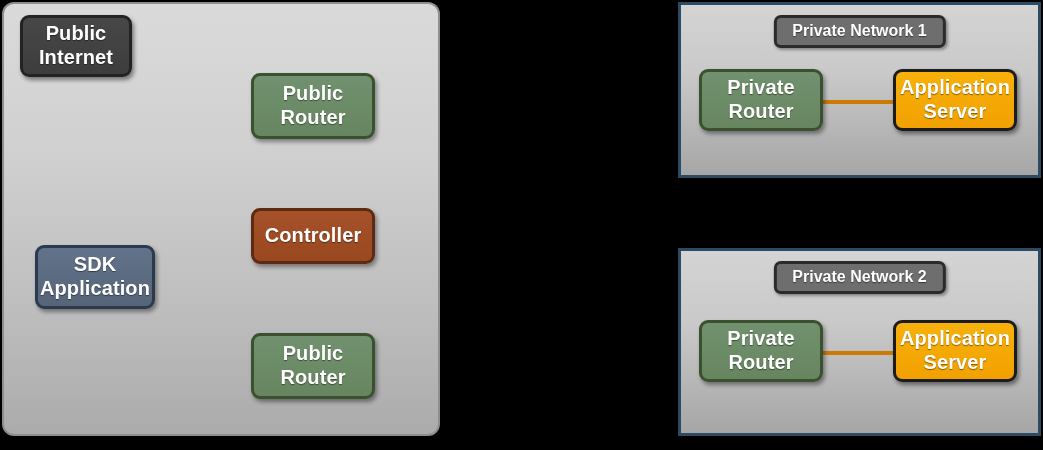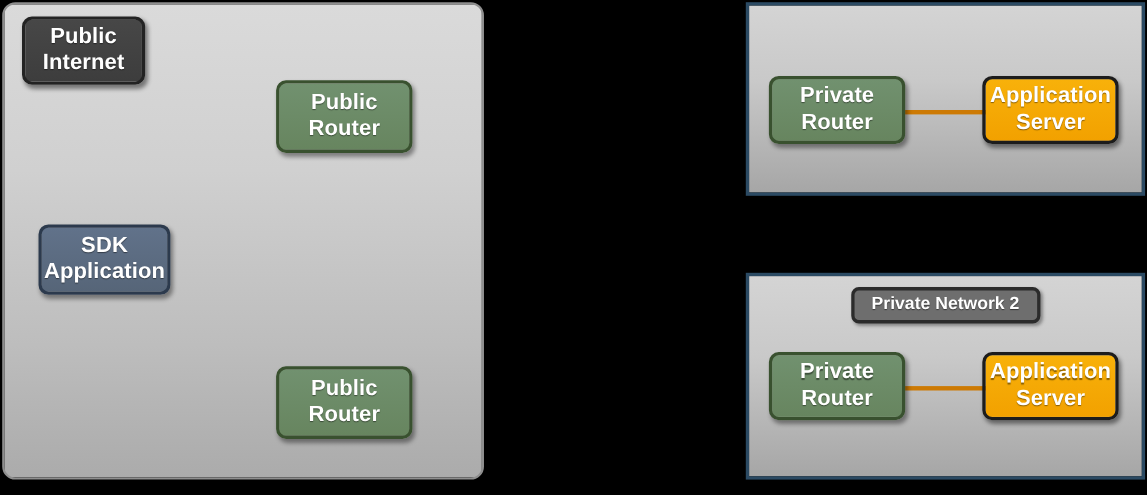--- a/index.html
+++ b/index.html
@@ -80,20 +80,21 @@
   
   .n-internet {
     background: linear-gradient(to bottom, #474747 0%, #3d3d3d 100%);
     border: 3px solid #232323;
     box-shadow: 2px 3px 4px rgba(0,0,0,0.45);
   }
   .n-sdk {
     background: linear-gradient(to bottom, #61728a 0%, #566578 100%);
     border: 3px solid #2c3a4d;
     box-shadow: 2px 3px 4px rgba(0,0,0,0.4);
+    margin-top: 41px;
   }
   .n-router {
     background: linear-gradient(to bottom, #71916f 0%, #67855f 100%);
     border: 3px solid #39512f;
     box-shadow: 2px 3px 4px rgba(0,0,0,0.4);
   }
   .n-controller {
     background: linear-gradient(to bottom, #a5512a 0%, #9a4820 100%);
     border: 3px solid #5d2a12;
     box-shadow: 2px 3px 4px rgba(0,0,0,0.4);
@@ -125,30 +126,34 @@
   <div class="node n-router" style="left:247px; top:69px; width:124px; height:66px;">
     <span class="label">Public
 Router</span>
   </div>
 
   <div class="node n-sdk" style="left:31px; top:200px; width:120px; height:64px;">
     <span class="label">SDK
 Application</span>
   </div>
 
+  <div class="node n-controller" style="left:247px; top:204px; width:124px; height:56px;">
+    <span class="label">Controller</span>
+  </div>
 
   <div class="node n-router" style="left:247px; top:329px; width:124px; height:66px;">
     <span class="label">Public
 Router</span>
   </div>
 
 </div>
 
 <div id="private-panel-1" class="private-panel">
 
+  <div class="panel-title">Private Network 1</div>
 
   <div class="link" style="left:137px; top:95px; width:80px;"></div>
 
   <div class="node n-router" style="left:18px; top:64px; width:124px; height:62px;">
     <span class="label">Private
 Router</span>
   </div>
 
   <div class="node n-appserver" style="left:212px; top:64px; width:124px; height:62px;">
     <span class="label">Application

